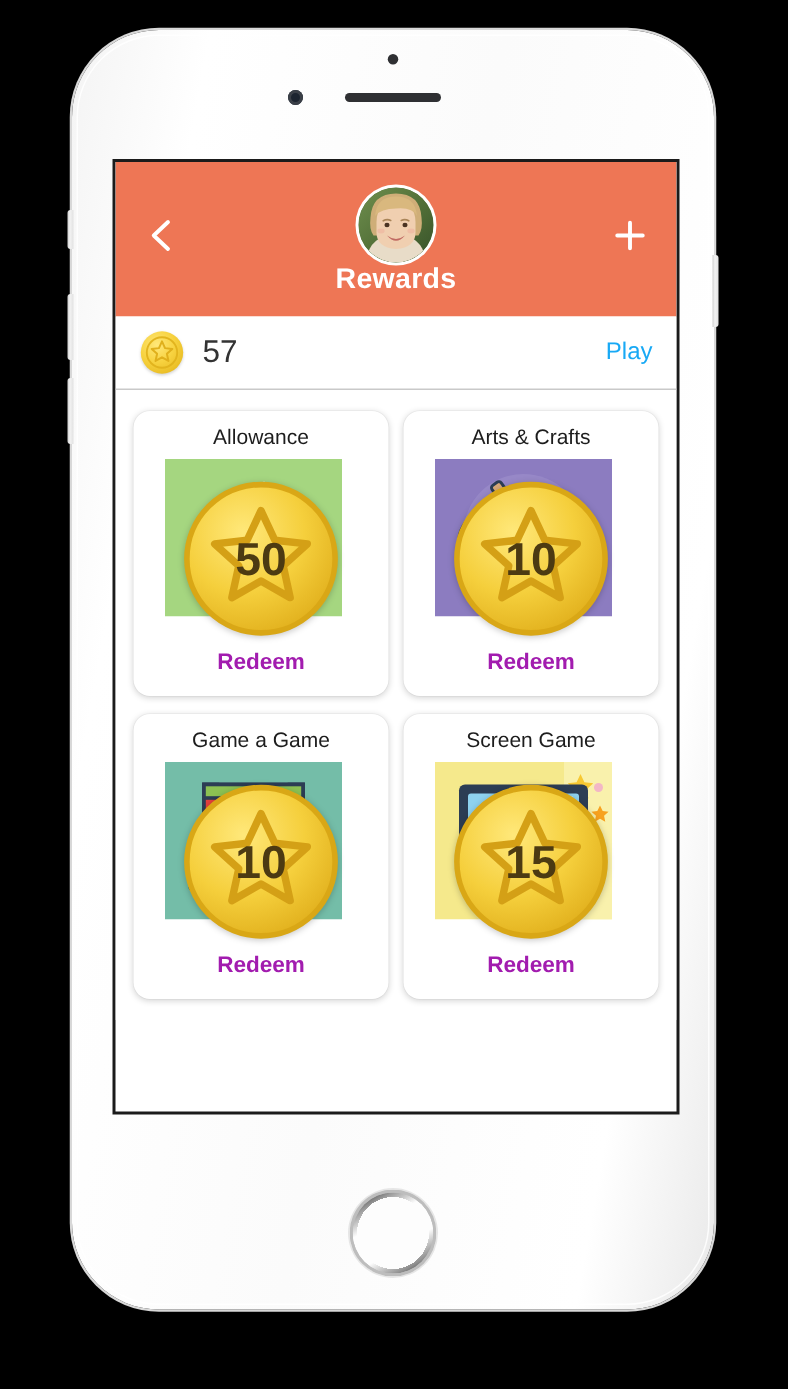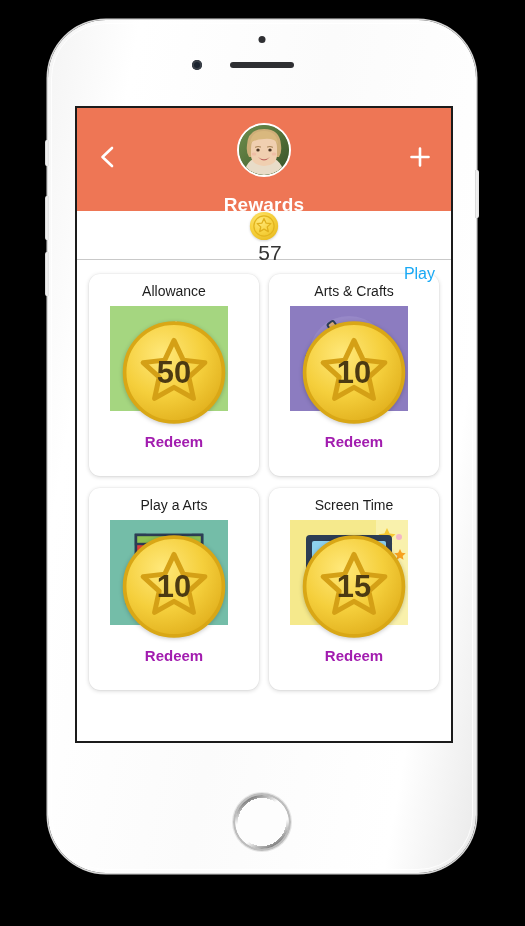--- a/index.html
+++ b/index.html
@@ -128,38 +128,37 @@
     width: 50px; height: 50px;
     border-radius: 50%;
     border: 2px solid #ffffff;
     overflow: hidden;
     background: #5d7a43;
   }
   .avatar svg { display: block; width: 100%; height: 100%; }
   .header-title {
     position: absolute;
     left: 0; right: 0;
-    top: 86px;
+    top: 68px;
     text-align: center;
     color: #ffffff;
     font-size: 19px;
     font-weight: bold;
     letter-spacing: .2px;
   }
 
   
   .points-bar {
     position: relative;
     height: 48px;
     background: #ffffff;
     border-bottom: 1.5px solid #c9c9c9;
     display: flex;
     align-items: center;
     padding: 0 16px;
-    flex-direction: column;
   }
   .coin-big {
     width: 30px; height: 30px;
     flex: 0 0 auto;
     filter: drop-shadow(0 1px 1px rgba(0,0,0,.18));
   }
   .points-value {
     margin-left: 12px;
     font-size: 21px;
     color: #333333;
@@ -177,21 +176,21 @@
     background: #ffffff;
     padding: 14px 12px;
     display: grid;
     grid-template-columns: 1fr 1fr;
     gap: 12px 10px;
   }
   .reward-card {
     background: #ffffff;
     border-radius: 11px;
     box-shadow: 0 1px 4px rgba(0,0,0,.17), 0 0 0 .5px rgba(0,0,0,.04);
-    padding: 9px 0 26px;
+    padding: 9px 0 14px;
     display: flex;
     flex-direction: column;
     align-items: center;
     cursor: pointer;
   }
   .card-title {
     font-size: 14px;
     color: #1d1d1d;
     margin-bottom: 7px;
     text-align: center;
@@ -359,21 +358,21 @@
           <svg class="badge" viewBox="0 0 34 34">
             <circle cx="17" cy="17" r="16" fill="url(#bg1)" stroke="#d9a716" stroke-width="1.2"></circle>
             <path d="M17 6.6 L20 13 L27 13.8 L21.8 18.5 L23.3 25.4 L17 21.8 L10.7 25.4 L12.2 18.5 L7 13.8 L14 13Z" fill="none" stroke="#d4a016" stroke-width="1.6" stroke-linejoin="round"></path>
             <text x="17" y="20.5" text-anchor="middle" font-family="Liberation Sans, sans-serif" font-size="10" font-weight="bold" fill="#4c3a12">10</text>
           </svg>
         </div>
         <div class="redeem-link">Redeem</div>
       </div>
 
       <div class="reward-card">
-        <div class="card-title">Play a Arts</div>
+        <div class="card-title">Game a Game</div>
         <div class="art-wrap">
           <svg viewBox="0 0 118 105">
             <rect width="118" height="105" fill="#74BDA8"></rect>
             <rect x="26" y="15" width="66" height="62" fill="#f7f4ea" stroke="#2c3d54" stroke-width="2.6"></rect>
             <rect x="26" y="15" width="9" height="62" fill="#e5413d" stroke="#2c3d54" stroke-width="2.4"></rect>
             <rect x="83" y="15" width="9" height="62" fill="#f7c832" stroke="#2c3d54" stroke-width="2.4"></rect>
             <rect x="26" y="15" width="66" height="9" fill="#8cc152" stroke="#2c3d54" stroke-width="2.4"></rect>
             <rect x="26" y="68" width="66" height="9" fill="#6fa8dc" stroke="#2c3d54" stroke-width="2.4"></rect>
             <path d="M59 26 L65.5 39 L80 41 L69.5 51 L72 65.5 L59 58.5 L46 65.5 L48.5 51 L38 41 L52.5 39Z" fill="#ffd23d" stroke="#2c3d54" stroke-width="2.6" stroke-linejoin="round"></path>
             <path d="M17 84 h28 l-4 -7 q-10 -6 -8 -16 q6 -4 6 -10 a6 6 0 1 0 -12 0 q0 6 6 10 q2 10 -8 16Z" fill="#e9eef1" stroke="#2c3d54" stroke-width="2.5" stroke-linejoin="round"></path>
@@ -396,21 +395,21 @@
           <svg class="badge" viewBox="0 0 34 34">
             <circle cx="17" cy="17" r="16" fill="url(#bg1)" stroke="#d9a716" stroke-width="1.2"></circle>
             <path d="M17 6.6 L20 13 L27 13.8 L21.8 18.5 L23.3 25.4 L17 21.8 L10.7 25.4 L12.2 18.5 L7 13.8 L14 13Z" fill="none" stroke="#d4a016" stroke-width="1.6" stroke-linejoin="round"></path>
             <text x="17" y="20.5" text-anchor="middle" font-family="Liberation Sans, sans-serif" font-size="10" font-weight="bold" fill="#4c3a12">10</text>
           </svg>
         </div>
         <div class="redeem-link">Redeem</div>
       </div>
 
       <div class="reward-card">
-        <div class="card-title">Screen Time</div>
+        <div class="card-title">Screen Game</div>
         <div class="art-wrap">
           <svg viewBox="0 0 118 105">
             <rect width="118" height="105" fill="#F5E98C"></rect>
             <rect x="86" y="0" width="32" height="105" fill="#faf2b4" opacity=".8"></rect>
             <path d="M97 8 L99.6 13.5 L105.5 14.2 L101 18.3 L102.3 24.3 L97 21.3 L91.7 24.3 L93 18.3 L88.5 14.2 L94.4 13.5Z" fill="#f7c832"></path>
             <path d="M110 29 L111.8 32.7 L115.7 33.2 L112.7 35.9 L113.5 39.8 L110 37.8 L106.5 39.8 L107.3 35.9 L104.3 33.2 L108.2 32.7Z" fill="#f7a11e"></path>
             <circle cx="109" cy="17" r="3" fill="#f3b7c6"></circle>
             <circle cx="100" cy="33" r="2.4" fill="#f3b7c6"></circle>
             <rect x="46" y="76" width="26" height="5" rx="2.5" fill="#2c3d54"></rect>
             <rect x="56" y="64" width="6" height="13" fill="#2c3d54"></rect>

